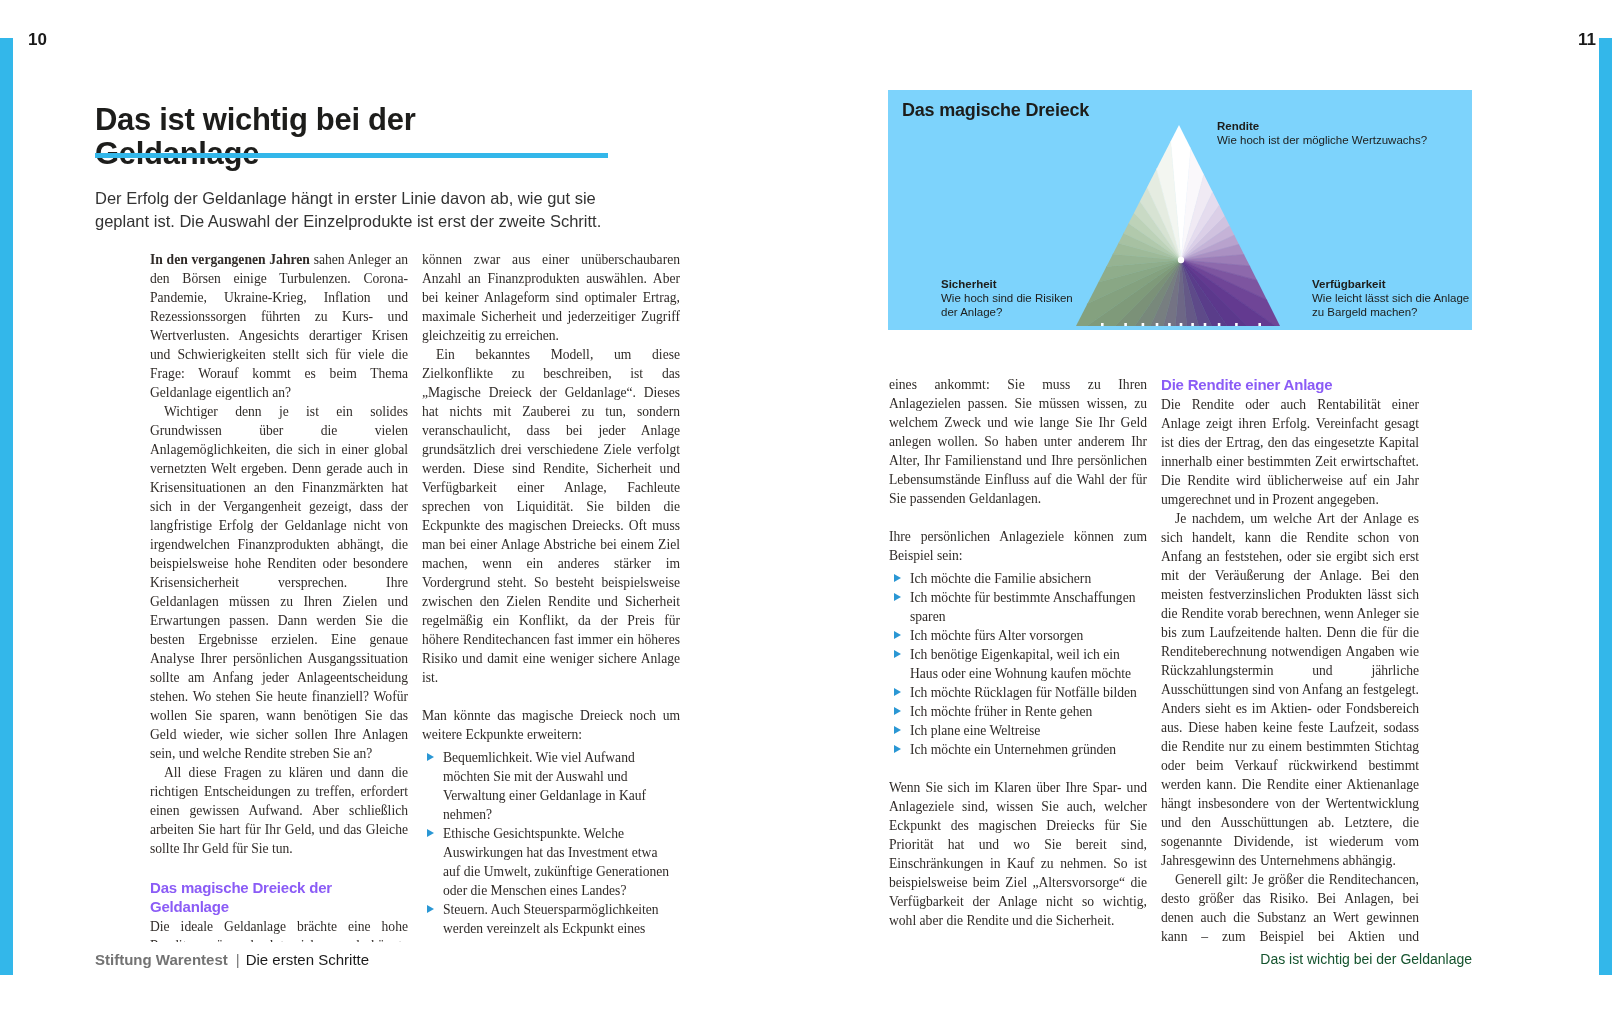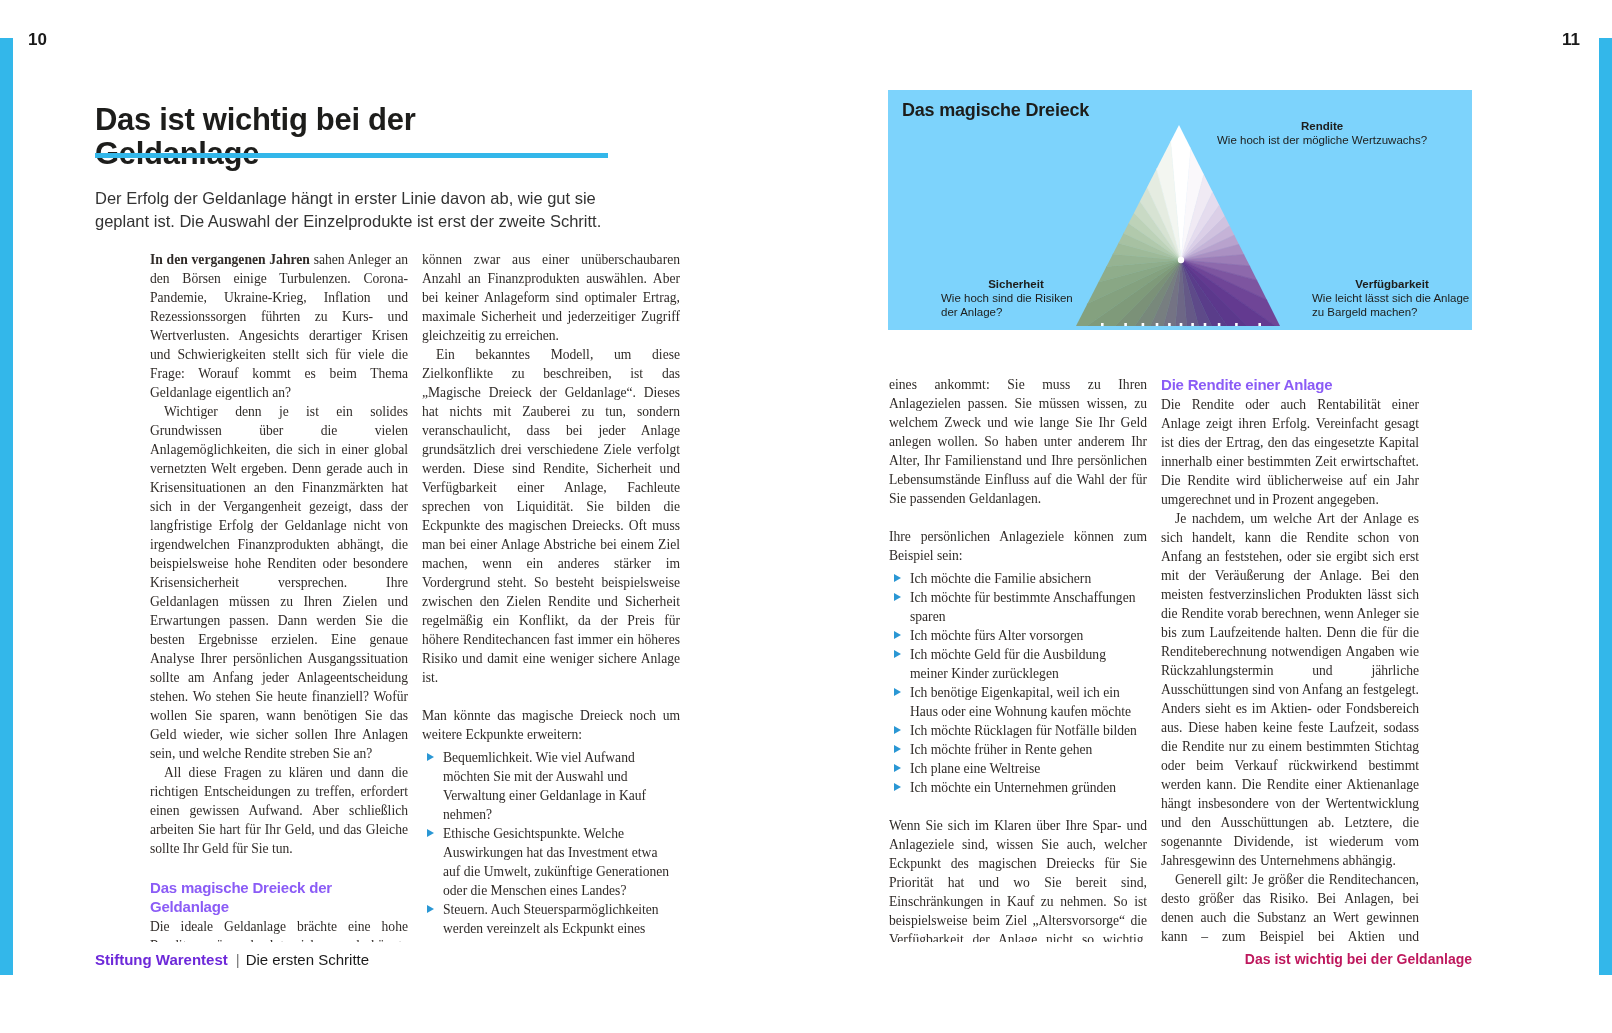--- a/index.html
+++ b/index.html
@@ -1,21 +1,21 @@
 <!DOCTYPE html>
 <html lang="de"><head>
 <meta charset="utf-8">
 <style>
   html,body{margin:0;padding:0;background:#ffffff;}
   .spread{position:relative;width:1612px;height:1033px;background:#ffffff;overflow:hidden;
           font-family:"Liberation Sans",sans-serif;color:#1a1a1a;border-radius:6px;}
   .edge-bar{position:absolute;top:38px;width:13px;height:937px;background:#33b7ea;}
   .edge-bar.left{left:0;} .edge-bar.right{right:0;}
   .pageno{position:absolute;top:30px;font-size:17px;font-weight:bold;color:#1a1a1a;}
-  .pageno.left{left:28px;} .pageno.right{right:32px;}
+  .pageno.left{left:28px;} .pageno.right{right:16px;}
 
   
   .title{position:absolute;left:95px;top:82px;font-size:31px;line-height:34px;font-weight:bold;
          letter-spacing:-0.3px;color:#1d1d1b;}
   .title span{display:block;}
   .rule{position:absolute;left:95px;top:153px;width:513px;height:5px;background:#33b7ea;}
   .intro{position:absolute;left:95px;top:170px;width:520px;font-size:16.5px;line-height:23px;color:#333;}
 
   
   .col{position:absolute;width:258px;font-family:"Liberation Serif",serif;font-size:13.6px;
@@ -34,31 +34,31 @@
   ul.blist li{position:relative;padding-left:17px;margin:0;}
   .tri-bullet{position:absolute;left:1px;top:5px;width:0;height:0;
               border-left:7px solid #2a97d4;border-top:4.5px solid transparent;border-bottom:4.5px solid transparent;}
 
   
   .diagram{position:absolute;left:888px;top:90px;width:584px;height:240px;background:#7dd3fc;}
   .diagram-title{position:absolute;left:14px;top:10px;font-size:18px;font-weight:bold;color:#1d1d1b;
                  letter-spacing:-0.2px;}
   .tri-wrap{position:absolute;left:188px;top:35px;width:204px;height:201px;}
   .corner-label{position:absolute;font-size:11.5px;line-height:14px;color:#1d1d1b;}
-  .corner-label b{display:block;text-align:center;}
+  .corner-label b{display:block;}
   .lab-rendite{left:329px;top:29px;}
   .lab-sicherheit{left:53px;top:187px;}
   .lab-verfuegbarkeit{left:424px;top:187px;}
 
   
   .footer{position:absolute;top:951px;font-size:15px;}
   .footer-left{left:95px;}
-  .footer-left .brand{color:#6d28d9;font-weight:bold;}
+  .footer-left .brand{color:#737373;font-weight:bold;}
   .footer-left .sep{color:#777;margin:0 6px 0 8px;font-weight:normal;}
-  .footer-right{right:140px;font-size:14px;color:#be185d;font-weight:bold;}
+  .footer-right{right:140px;font-size:14px;color:#14532d;}
 </style>
 </head>
 <body>
 
 <div class="spread">
 
   <div class="edge-bar left"></div>
   <div class="edge-bar right"></div>
   <div class="pageno left">10</div>
   <div class="pageno right">11</div>
@@ -165,21 +165,20 @@
     </div>
   </div>
 
   <div class="col rcol1">
     <p>eines ankommt: Sie muss zu Ihren Anlagezielen passen. Sie müssen wissen, zu welchem Zweck und wie lange Sie Ihr Geld anlegen wollen. So haben unter anderem Ihr Alter, Ihr Familienstand und Ihre persönlichen Lebensumstände Einfluss auf die Wahl der für Sie passenden Geldanlagen.</p>
     <p class="gap">Ihre persönlichen Anlageziele können zum Beispiel sein:</p>
     <ul class="blist">
       <li><span class="tri-bullet"></span><span>Ich möchte die Familie absichern</span></li>
       <li><span class="tri-bullet"></span><span>Ich möchte für bestimmte Anschaffungen sparen</span></li>
       <li><span class="tri-bullet"></span><span>Ich möchte fürs Alter vorsorgen</span></li>
-      <li><span class="tri-bullet"></span><span>Ich möchte Geld für die Ausbildung meiner Kinder zurücklegen</span></li>
       <li><span class="tri-bullet"></span><span>Ich benötige Eigenkapital, weil ich ein Haus oder eine Wohnung kaufen möchte</span></li>
       <li><span class="tri-bullet"></span><span>Ich möchte Rücklagen für Notfälle bilden</span></li>
       <li><span class="tri-bullet"></span><span>Ich möchte früher in Rente gehen</span></li>
       <li><span class="tri-bullet"></span><span>Ich plane eine Weltreise</span></li>
       <li><span class="tri-bullet"></span><span>Ich möchte ein Unternehmen gründen</span></li>
     </ul>
     <p class="gap">Wenn Sie sich im Klaren über Ihre Spar- und Anlageziele sind, wissen Sie auch, welcher Eckpunkt des magischen Dreiecks für Sie Priorität hat und wo Sie bereit sind, Einschränkungen in Kauf zu nehmen. So ist beispielsweise beim Ziel „Altersvorsorge“ die Verfügbarkeit der Anlage nicht so wichtig, wohl aber die Rendite und die Sicherheit.</p>
   </div>
 
   <div class="col rcol2">

